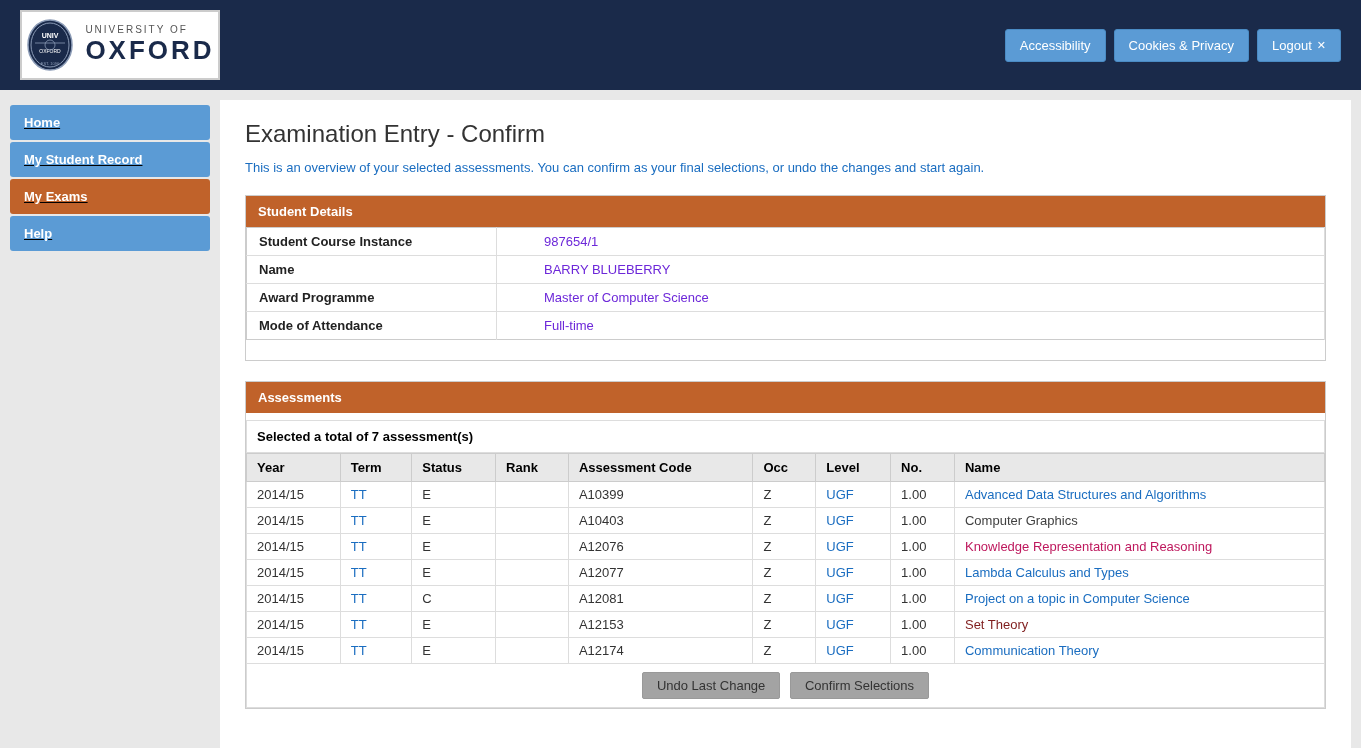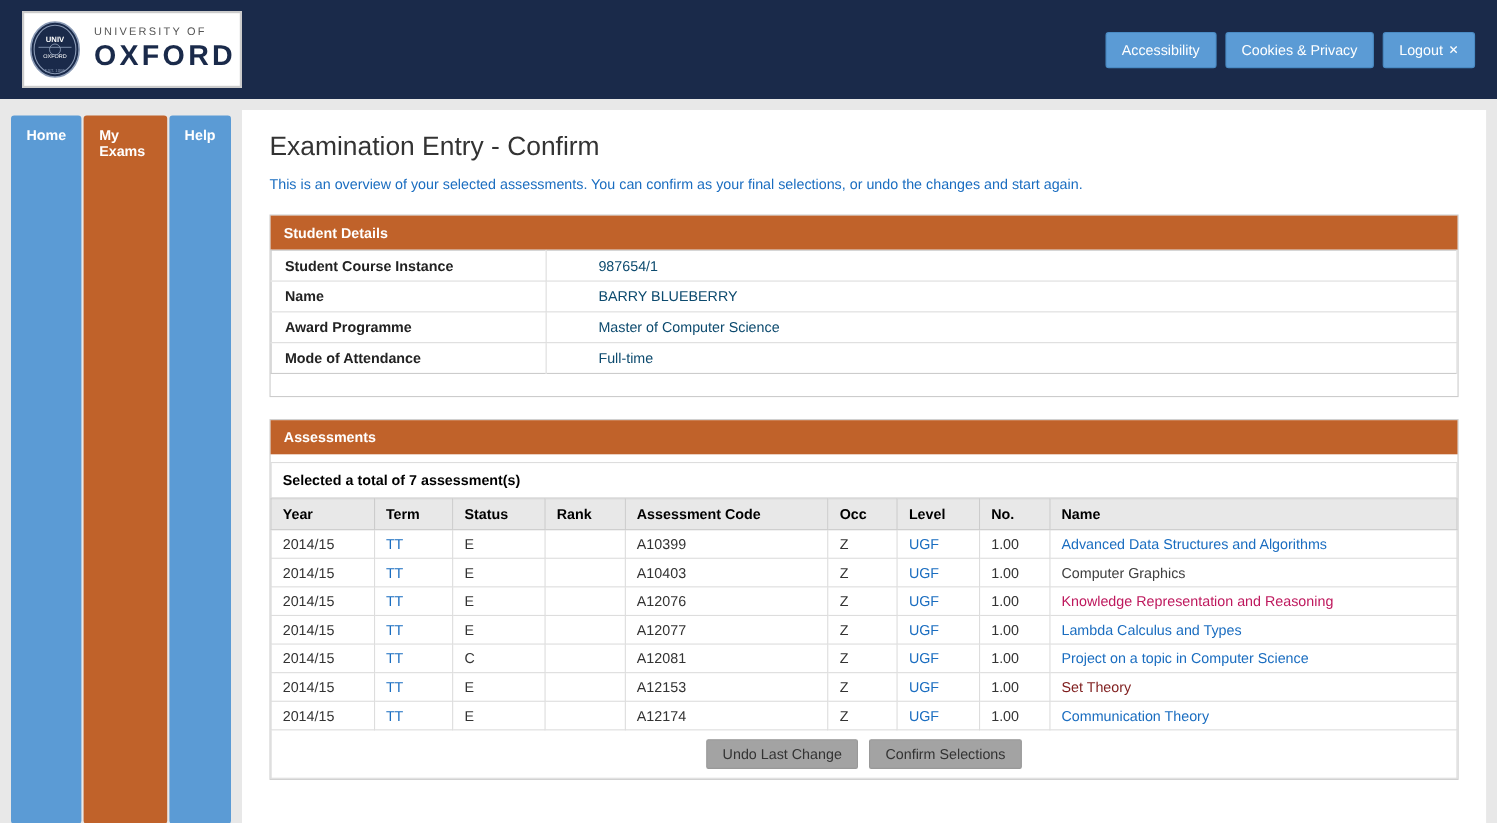--- a/index.html
+++ b/index.html
@@ -59,22 +59,24 @@
       background: #e8e8e8;
       padding: 10px;
       gap: 10px;
     }
 
     
     #sidebar {
       width: 200px;
       flex-shrink: 0;
       display: flex;
+      flex-direction: column;
       gap: 2px;
       padding-top: 5px;
+      text-decoration: underline;
     }
     .sidebar-item {
       padding: 10px 14px;
       color: white;
       cursor: pointer;
       border-radius: 3px;
       font-size: 13px;
       font-weight: bold;
     }
     .sidebar-home { background: #5b9bd5; }
@@ -120,21 +122,21 @@
       border-right: 1px solid #ddd;
       font-size: 13px;
     }
     .detail-table tr:last-child td { border-bottom: none; }
     .detail-table .label-col {
       font-weight: bold;
       width: 250px;
       color: #222;
       margin-left: 45px;
     }
-    .detail-table .value-col { color: #0c4a6e; padding-left: 47px; }
+    .detail-table .value-col { color: #6d28d9; padding-left: 47px; }
 
     
     .assessments-table {
       width: 100%;
       border-collapse: collapse;
       border: 1px solid #ccc;
     }
     .assessments-table th {
       background: #e8e8e8;
       padding: 6px 10px;
@@ -210,20 +212,21 @@
       <span>Logout</span>
       <span style="font-size:11px;">✕</span>
     </button>
   </div>
 </div>
 
 <div id="main-layout">
 
   <div id="sidebar">
     <div class="sidebar-item sidebar-home">Home</div>
+    <div class="sidebar-item sidebar-student">My Student Record</div>
     <div class="sidebar-item sidebar-exams">My Exams</div>
     <div class="sidebar-item sidebar-help">Help</div>
   </div>
 
   <div id="content">
     <h1 id="page-title">Examination Entry - Confirm</h1>
     <p id="overview-text">This is an overview of your selected assessments. You can confirm as your final selections, or undo the changes and start again.</p>
 
     <div class="section-wrapper">
       <div class="section-header">Student Details</div>

